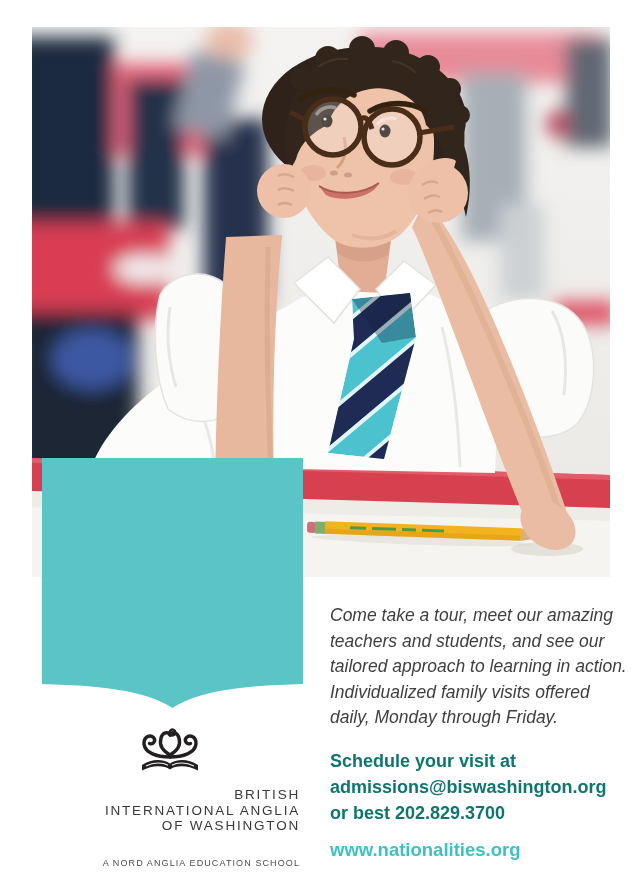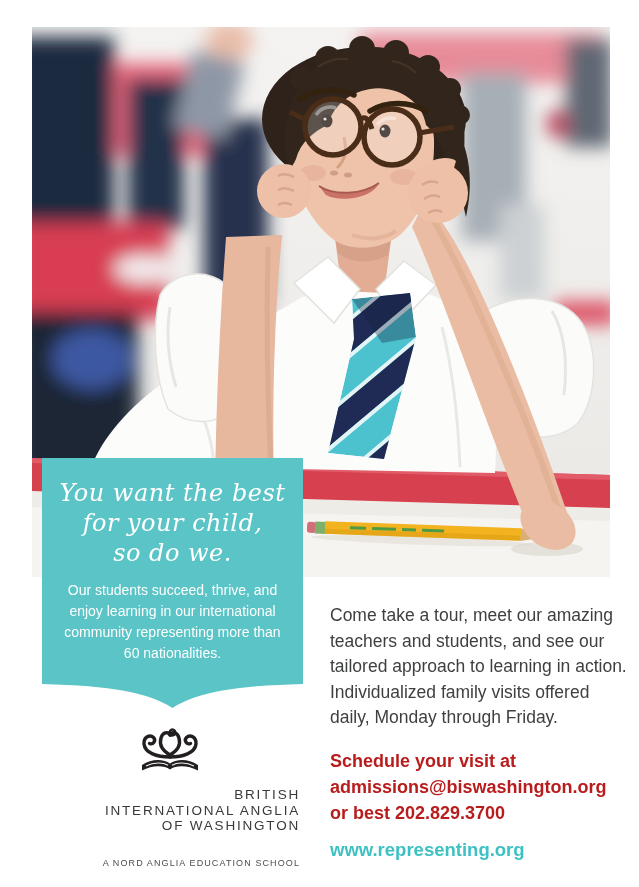--- a/index.html
+++ b/index.html
@@ -15,22 +15,22 @@
   .headline{margin-top:20px;font-family:"DejaVu Serif",serif;font-style:italic;font-weight:400;
             font-size:24px;line-height:30px;letter-spacing:.5px;}
   .card-body{margin:12px 15px 0;font-size:14px;line-height:21px;font-weight:400;color:#fdfefe;}
 
   .logo-block{position:absolute;left:40px;top:727px;width:260px;text-align:right;color:#39393a;}
   .crest{display:block;margin:0 auto 8px;}
   .logo-line{font-size:13.5px;line-height:15.5px;letter-spacing:1.8px;font-weight:400;color:#39393a;}
   .logo-tagline{margin-top:24px;font-size:9px;letter-spacing:1.1px;color:#4c4c4c;}
 
   .right-col{position:absolute;left:330px;top:603px;width:300px;color:#3e3f40;}
-  .intro{margin:0;font-size:17.5px;line-height:25.5px;}
-  .schedule{margin-top:17px;font-weight:bold;font-size:18px;line-height:26px;color:#b91c1c;}
+  .intro{margin:0;font-size:17.5px;line-height:25.5px;font-style:italic;}
+  .schedule{margin-top:17px;font-weight:bold;font-size:18px;line-height:26px;color:#0f766e;}
   .website{display:block;margin-top:13px;font-weight:bold;font-size:18.5px;color:#3ec1c3;text-decoration:none;cursor:pointer;}
 </style>
 </head>
 <body>
 
 <div class="page">
 
   <div class="photo">
     <svg width="578" height="550" viewBox="0 0 578 550">
       <defs>
@@ -195,28 +195,20 @@
           </g>
         </g>
       </g>
     </svg>
   </div>
 
   <div class="quote-card">
     <svg class="card-bg" width="261" height="252" viewBox="0 0 261 252">
       <path d="M0 0 H261 V226 C191 228 156 234 130.5 250 C105 234 70 228 0 226 Z" fill="#5bc4c6"></path>
     </svg>
-    <div class="card-content">
-      <div class="headline">
-        <div>You want the best</div>
-        <div>for your child,</div>
-        <div>so do we.</div>
-      </div>
-      <p class="card-body">Our students succeed, thrive, and enjoy learning in our international community representing more than 60 nationalities.</p>
-    </div>
   </div>
 
   <div class="logo-block">
     <svg class="crest" width="66" height="52" viewBox="0 0 66 52">
       <g fill="none" stroke="#231f20" stroke-width="3.4" stroke-linecap="round">
         <path d="M33 30 C20 30 8 26 7 17 C6.5 10 13 7 16.5 10.5 C19.5 13.5 16 18 12.5 16.5"></path>
         <path d="M33 30 C46 30 58 26 59 17 C59.5 10 53 7 49.5 10.5 C46.5 13.5 50 18 53.5 16.5"></path>
         <path d="M33 28 C26 24 22 18 24 11 C25.5 5.5 31 4 33 8"></path>
         <path d="M33 28 C40 24 44 18 42 11 C40.5 5.5 35 4 33 8"></path>
         <path d="M33 8 C31 3 36 0.8 38 4.2 C39.5 7 36 9.4 33 8" stroke-width="2.4"></path>
@@ -230,16 +222,16 @@
     <div class="logo-tagline">A NORD ANGLIA EDUCATION SCHOOL</div>
   </div>
 
   <div class="right-col">
     <p class="intro">Come take a tour, meet our amazing teachers and students, and see our tailored approach to learning in action. Individualized family visits offered daily, Monday through Friday.</p>
     <div class="schedule">
       <div>Schedule your visit at</div>
       <div>admissions@biswashington.org</div>
       <div>or best 202.829.3700</div>
     </div>
-    <a class="website">www.representing.org</a>
+    <a class="website">www.nationalities.org</a>
   </div>
 
 </div>
 
 </body></html>

